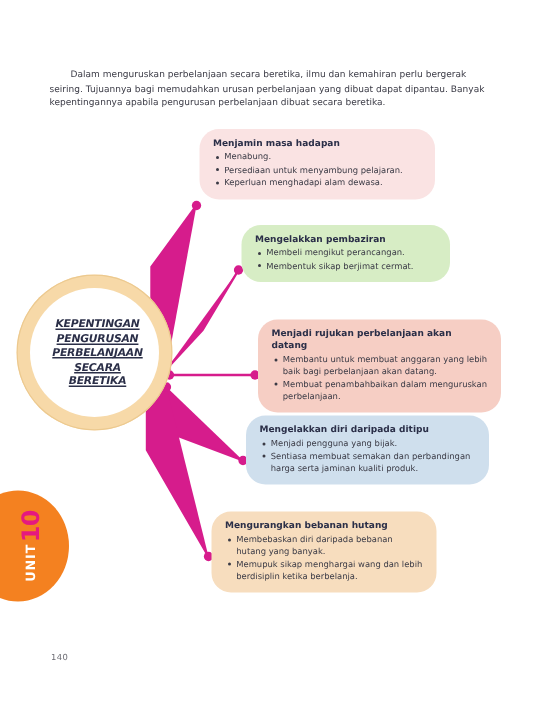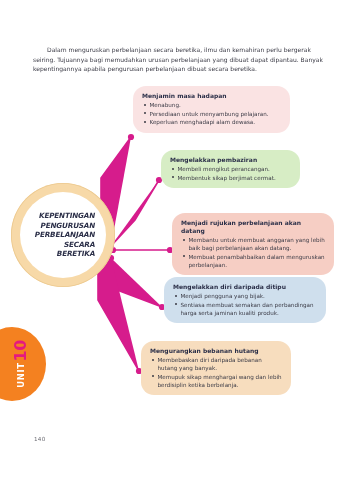--- a/index.html
+++ b/index.html
@@ -67,24 +67,25 @@
     align-items: center;
     justify-content: center;
   }
   .hub-text {
     font-family: "DejaVu Sans", sans-serif;
     font-weight: bold;
     font-style: italic;
     font-size: 7.2px;
     line-height: 1.32;
     color: #2b2f48;
-    text-align: right;
+    text-align: center;
     letter-spacing: -0.15px;
     padding-left: 4px;
     white-space: pre-line;
+    text-decoration: underline;
   }
 
   
   .node {
     position: absolute;
     border-radius: 13px;
     padding: 6px 9px 6px 9px;
     box-sizing: border-box;
   }
   .node h4 {

